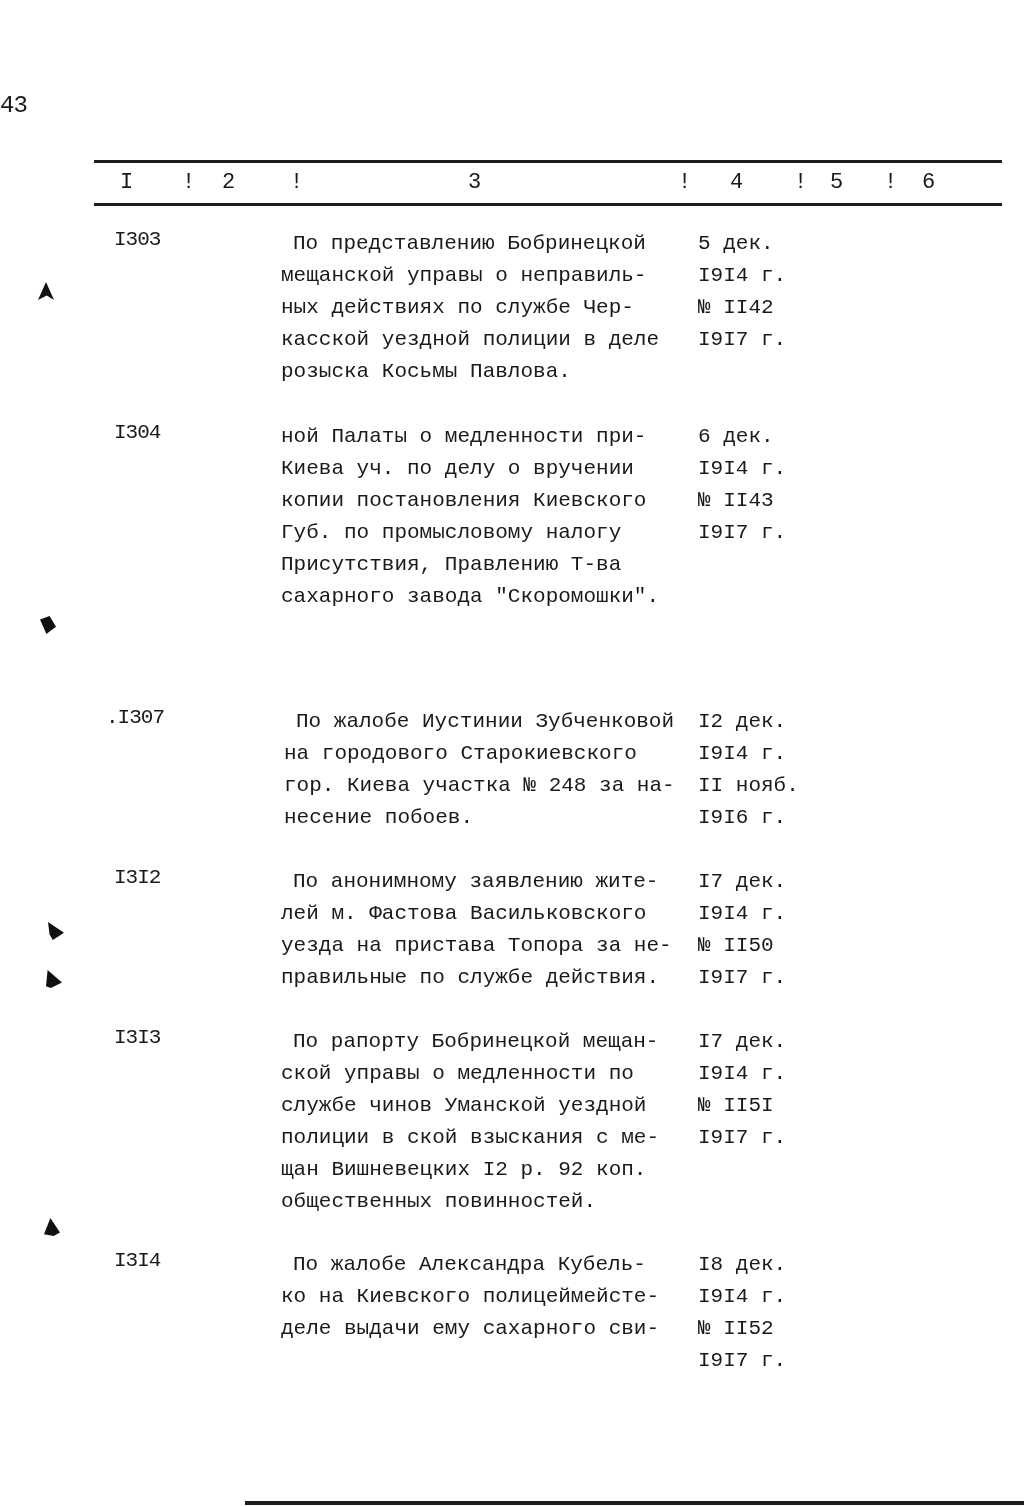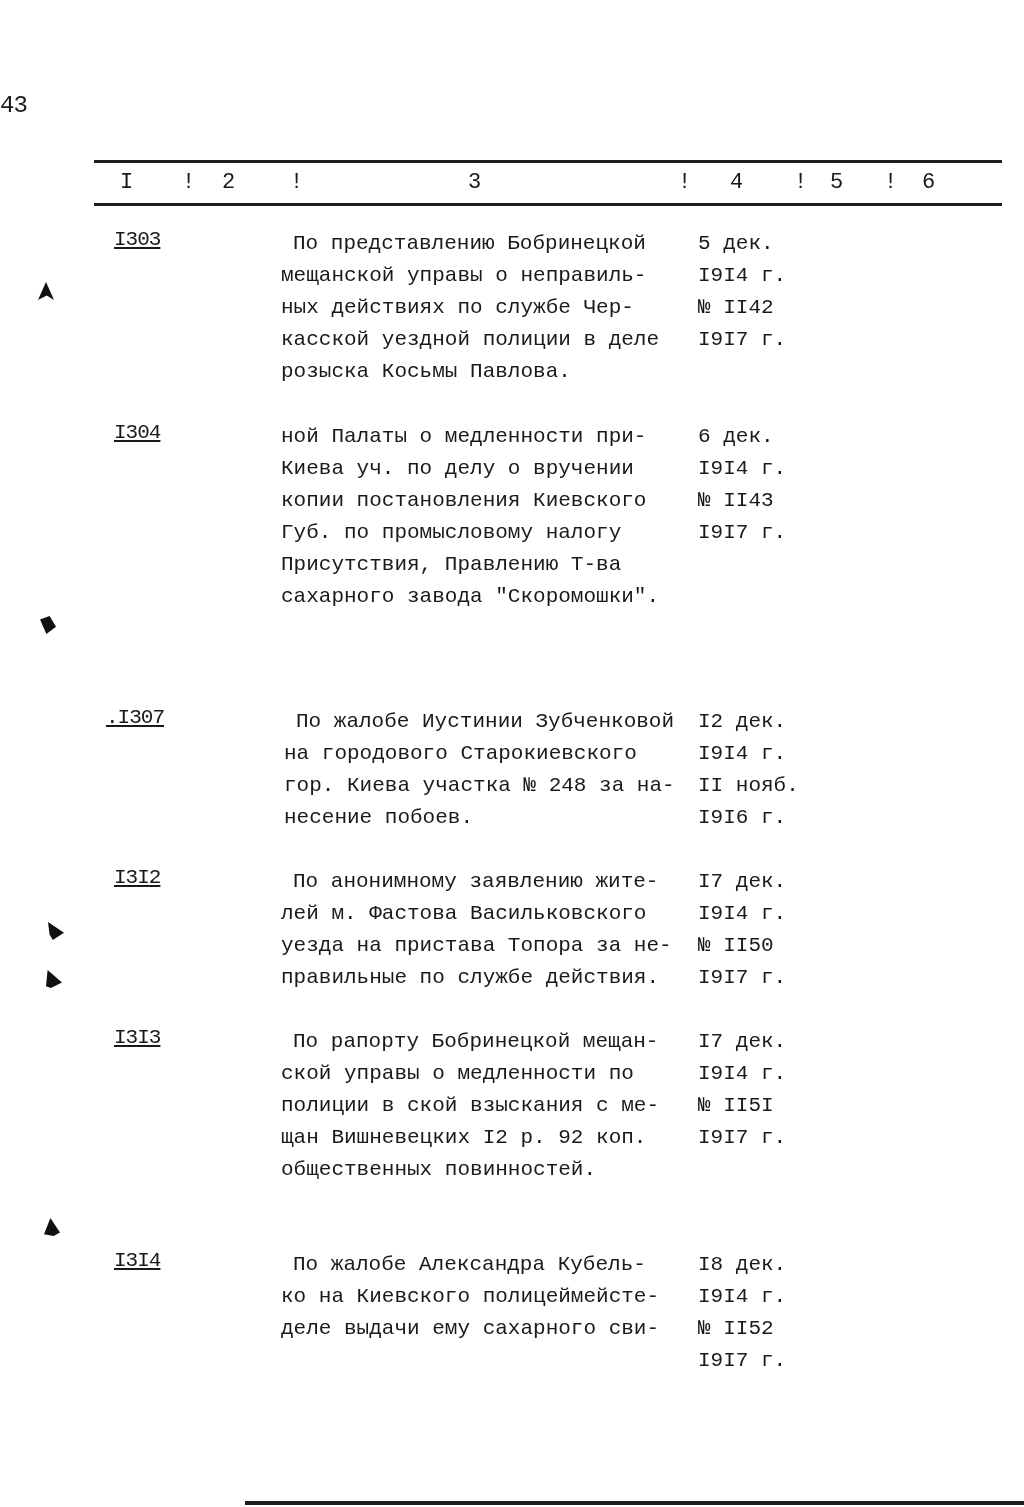--- a/index.html
+++ b/index.html
@@ -50,21 +50,20 @@
     position: absolute;
     left: 0;
     width: 1024px;
     font-size: 21px;
   }
   .entry .num {
     position: absolute;
     left: 114px;
     top: 0;
     letter-spacing: -1px;
-    text-decoration: underline;
   }
   .entry .desc {
     position: absolute;
     left: 281px;
     top: 0;
     width: 400px;
   }
   .entry .dates {
     position: absolute;
     left: 698px;
@@ -184,20 +183,21 @@
     <span class="line">№ II50</span>
     <span class="line">I9I7 г.</span>
   </div>
 </div>
 
 <div class="entry" style="top:1026px">
   <div class="num">I3I3</div>
   <div class="desc">
     <span class="line first">По рапорту Бобринецкой мещан-</span>
     <span class="line">ской управы о медленности по</span>
+    <span class="line">службе чинов Уманской уездной</span>
     <span class="line">полиции в ской взыскания с ме-</span>
     <span class="line">щан Вишневецких I2 р. 92 коп.</span>
     <span class="line">общественных повинностей.</span>
   </div>
   <div class="dates">
     <span class="line">I7 дек.</span>
     <span class="line">I9I4 г.</span>
     <span class="line">№ II5I</span>
     <span class="line">I9I7 г.</span>
   </div>

